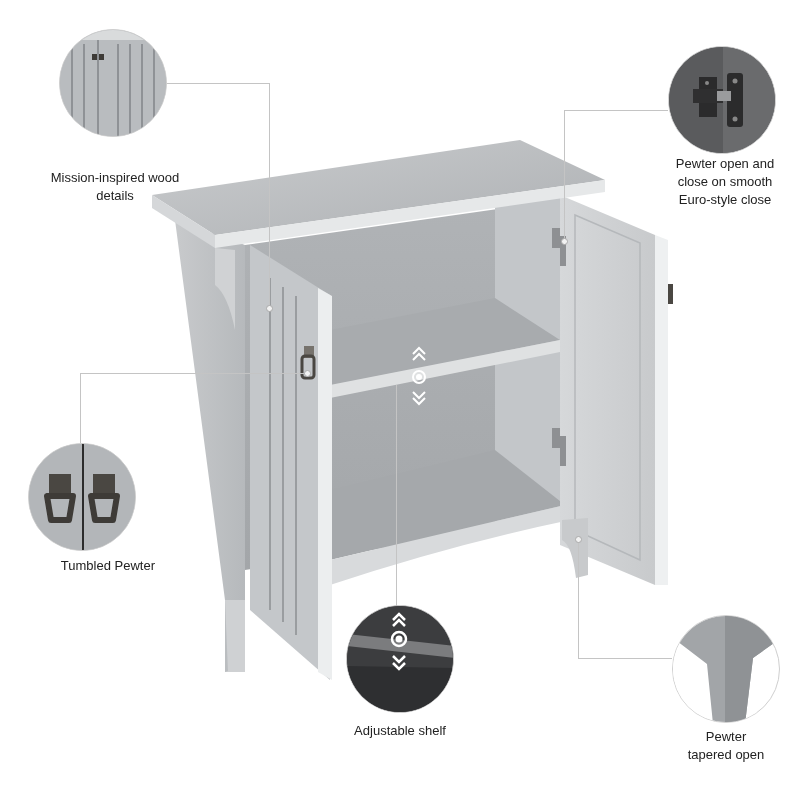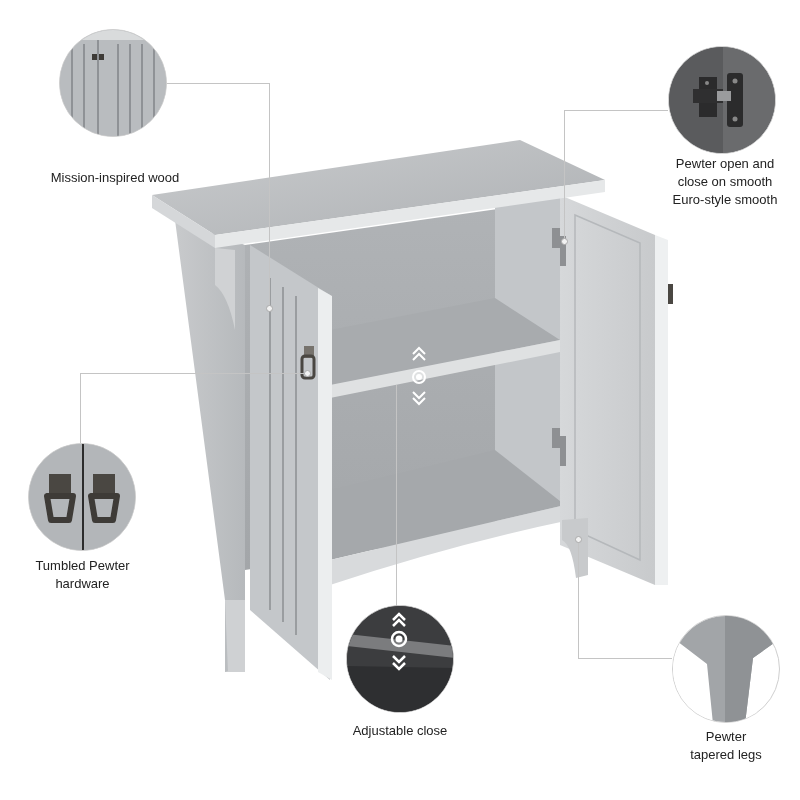--- a/index.html
+++ b/index.html
@@ -123,83 +123,83 @@
         <line x1="70" y1="14" x2="70" y2="108"></line>
       <line x1="82" y1="14" x2="82" y2="108"></line>
         <line x1="94" y1="14" x2="94" y2="108"></line>
     </g>
     <rect x="32" y="24" width="5" height="6" fill="#3e3b37"></rect>
       <rect x="39" y="24" width="5" height="6" fill="#3e3b37"></rect>
   </svg>
 </div>
 <div class="caption" style="left:20px;top:145px;width:190px;margin-top:24px;">
   <div>Mission-inspired wood</div>
+  <div>details</div>
 </div>
 
 <div class="circle" style="left:668px;top:46px;width:108px;height:108px;background:#5f6062;border-color:#d8d8d8;">
   <svg width="108" height="108" viewBox="0 0 108 108">
     <rect x="0" y="0" width="54" height="108" fill="#5a5b5d"></rect>
     <rect x="54" y="0" width="54" height="108" fill="#6a6b6d"></rect>
     <rect x="30" y="30" width="18" height="40" fill="#2b2b2c"></rect>
     <rect x="24" y="42" width="30" height="14" fill="#2f2f30"></rect>
     <rect x="58" y="26" width="16" height="54" rx="3" fill="#2b2b2c"></rect>
     <rect x="48" y="44" width="14" height="10" fill="#9a9b9d"></rect>
     <circle cx="66" cy="34" r="2.5" fill="#888"></circle>
       <circle cx="66" cy="72" r="2.5" fill="#888"></circle>
     <circle cx="38" cy="36" r="2" fill="#888"></circle>
   </svg>
 </div>
 <div class="caption" style="left:655px;top:155px;width:140px;">
   <div>Pewter open and</div>
   <div>close on smooth</div>
-  <div>Euro-style smooth</div>
+  <div>Euro-style close</div>
 </div>
 
 <div class="circle" style="left:28px;top:443px;width:108px;height:108px;background:#b2b5b8;">
   <svg width="108" height="108" viewBox="0 0 108 108">
     <rect x="0" y="0" width="108" height="108" fill="#b3b6b9"></rect>
     <line x1="54" y1="0" x2="54" y2="108" stroke="#2c2c2c" stroke-width="2"></line>
     <g fill="#4a4742">
       <rect x="20" y="30" width="22" height="22"></rect>
       <rect x="64" y="30" width="22" height="22"></rect>
     </g>
     <g fill="none" stroke="#3e3b37" stroke-width="6" stroke-linejoin="round">
       <polygon points="18,52 44,52 40,76 22,76"></polygon>
       <polygon points="62,52 88,52 84,76 66,76"></polygon>
     </g>
   </svg>
 </div>
-<div class="caption" style="left:10px;top:557px;width:145px;">
+<div class="caption" style="left:10px;top:557px;width:145px;text-align:right;">
   <div>Tumbled Pewter</div>
-  <div>hardware</div>
 </div>
 
 <div class="circle" style="left:346px;top:605px;width:108px;height:108px;background:#3e3f41;border-color:#d0d0d0;">
   <svg width="108" height="108" viewBox="0 0 108 108">
     <rect x="0" y="0" width="108" height="108" fill="#3c3d3f"></rect>
     <polygon points="0,28 108,40 108,52 0,40" fill="#7b7c7e"></polygon>
     <polygon points="0,60 108,62 108,108 0,108" fill="#2e2f31"></polygon>
     <g stroke="#fff" stroke-width="2.5" fill="none">
       <polyline points="46,14 52,8 58,14"></polyline>
         <polyline points="46,20 52,14 58,20"></polyline>
       <polyline points="46,50 52,56 58,50"></polyline>
         <polyline points="46,57 52,63 58,57"></polyline>
       <circle cx="52" cy="33" r="7"></circle>
     </g>
     <circle cx="52" cy="33" r="3.5" fill="#fff"></circle>
   </svg>
 </div>
 <div class="caption" style="left:330px;top:722px;width:140px;">
-  <div>Adjustable close</div>
+  <div>Adjustable shelf</div>
 </div>
 
 <div class="circle" style="left:672px;top:615px;width:108px;height:108px;background:#fff;">
   <svg width="108" height="108" viewBox="0 0 108 108">
     <polygon points="0,0 108,0 108,22 84,40 84,108 0,108 0,22 24,40" fill="#fff"></polygon>
     <polygon points="0,0 108,0 108,22 80,42 72,108 40,108 34,48 0,22" fill="#a2a5a8"></polygon>
     <polygon points="52,0 108,0 108,22 80,42 72,108 52,108" fill="#8f9295"></polygon>
     <rect x="0" y="80" width="108" height="28" fill="#fff" opacity="0"></rect>
   </svg>
 </div>
 <div class="caption" style="left:666px;top:728px;width:120px;">
   <div>Pewter</div>
-  <div>tapered legs</div>
+  <div>tapered open</div>
 </div>
 
 </body></html>

